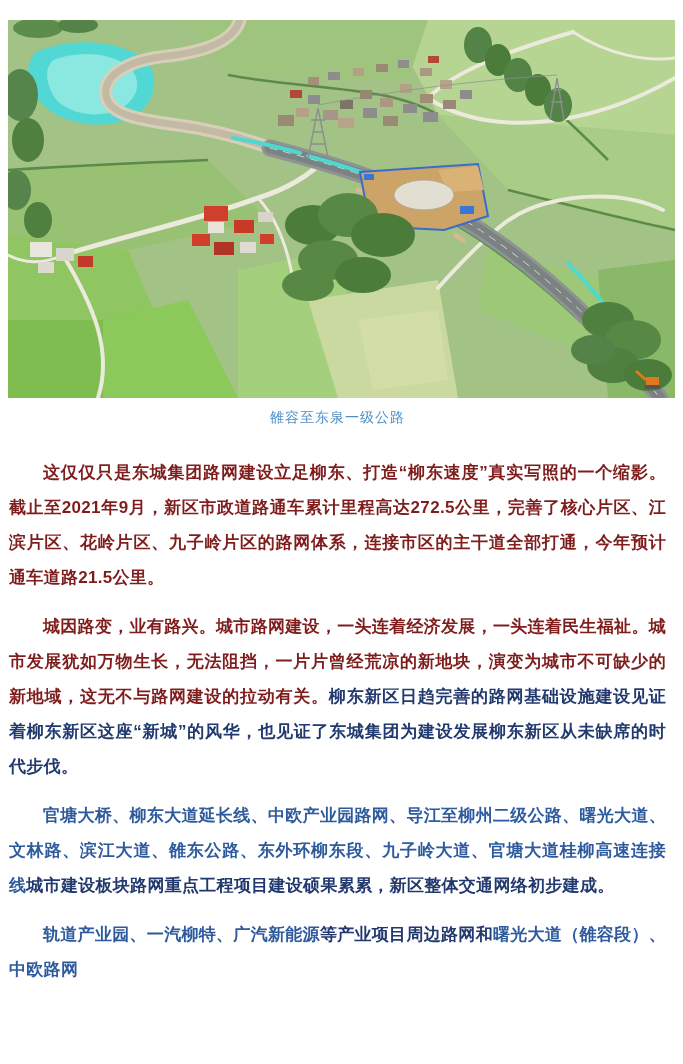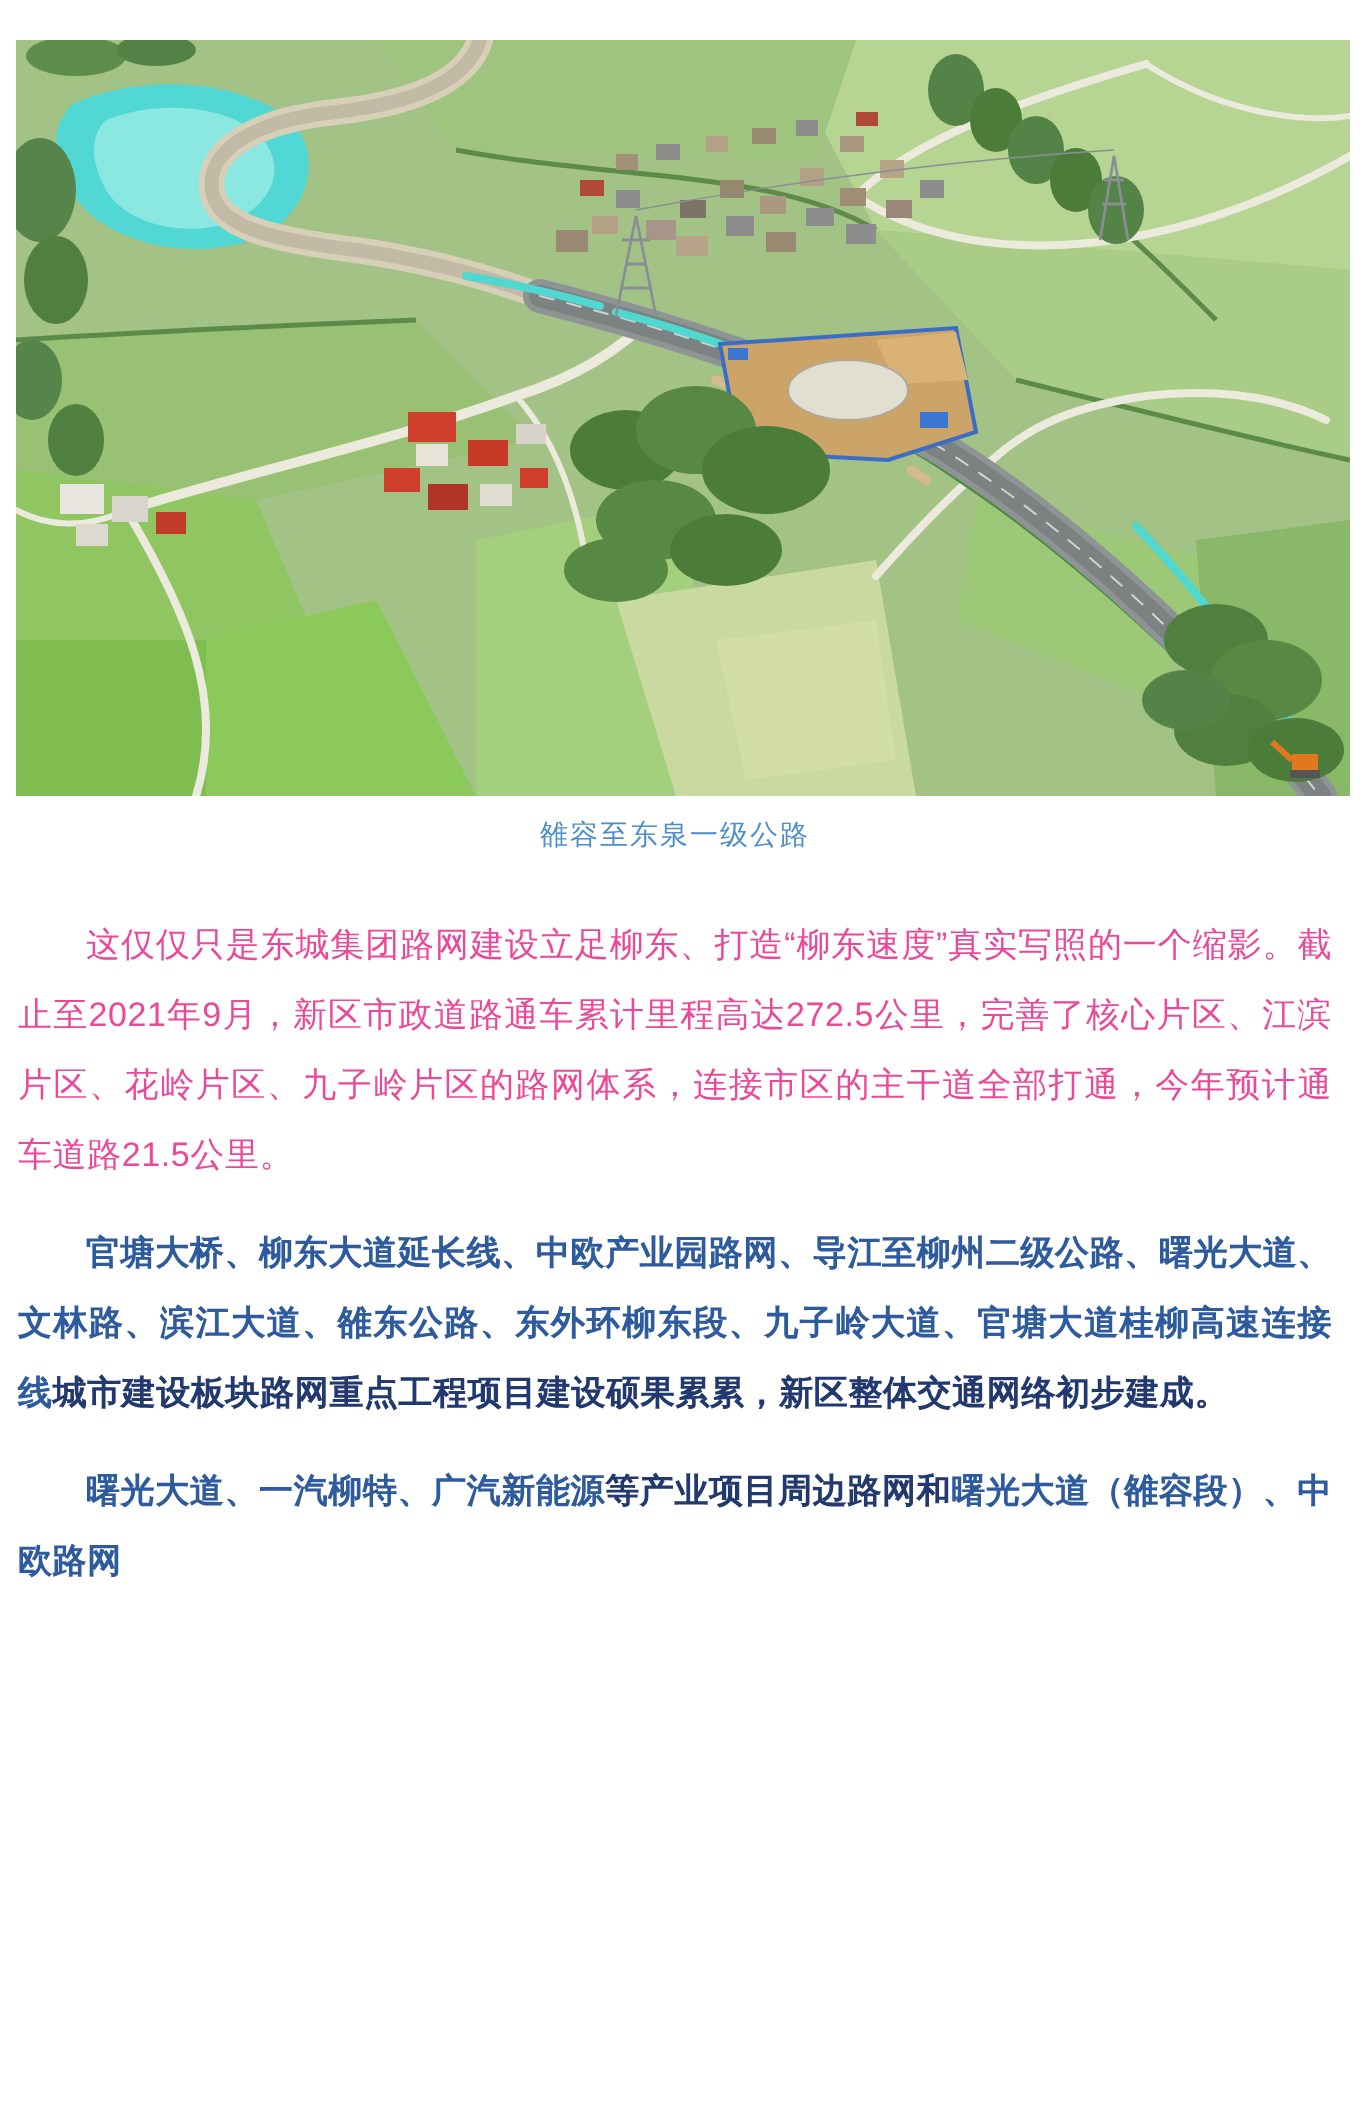--- a/index.html
+++ b/index.html
@@ -14,21 +14,21 @@
     text-align:center;font-size:14px;line-height:20px;margin-top:9px;
     color:#4e8fc7;letter-spacing:1px;
   }
   .article{padding:6px 1px 0 1px;}
   p.para{
     font-size:17px;line-height:35px;text-align:justify;
     margin:14px 0 0 0;text-indent:2em;letter-spacing:0.3px;
     word-break:break-all;
   }
   p.para:first-child{margin-top:22px;}
-  .seg-normal{color:#ec4899;font-weight:400;}
+  .seg-normal{color:#7f1d1d;font-weight:700;}
   .seg-bold-navy{color:#21396e;font-weight:700;}
   .seg-bold-blue{color:#2e5b9e;font-weight:700;}
 </style>
 </head>
 <body>
 
 <div class="page">
 
   <div class="photo-wrap">
     <svg viewBox="0 0 667 378" width="667" height="378" xmlns="http://www.w3.org/2000/svg">
@@ -179,17 +179,18 @@
         <rect x="638" y="357" width="13" height="8" fill="#e07820"></rect>
         <path d="M 638 360 L 628 351" stroke="#e07820" stroke-width="3" fill="none"></path>
       </g>
     </svg>
   </div>
 
   <div class="caption">雒容至东泉一级公路</div>
 
   <div class="article">
       <p class="para"><span class="seg-normal">这仅仅只是东城集团路网建设立足柳东、打造“柳东速度”真实写照的一个缩影。截止至2021年9月，新区市政道路通车累计里程高达272.5公里，完善了核心片区、江滨片区、花岭片区、九子岭片区的路网体系，连接市区的主干道全部打通，今年预计通车道路21.5公里。</span></p>
+      <p class="para"><span class="seg-normal">城因路变，业有路兴。城市路网建设，一头连着经济发展，一头连着民生福祉。城市发展犹如万物生长，无法阻挡，一片片曾经荒凉的新地块，演变为城市不可缺少的新地域，这无不与路网建设的拉动有关。</span><span class="seg-bold-navy">柳东新区日趋完善的路网基础设施建设见证着柳东新区这座“新城”的风华，也见证了东城集团为建设发展柳东新区从未缺席的时代步伐。</span></p>
       <p class="para"><span class="seg-bold-blue">官塘大桥、柳东大道延长线、中欧产业园路网、导江至柳州二级公路、曙光大道、文林路、滨江大道、雒东公路、东外环柳东段、九子岭大道、官塘大道桂柳高速连接线</span><span class="seg-bold-navy">城市建设板块路网重点工程项目建设硕果累累，新区整体交通网络初步建成。</span></p>
-      <p class="para"><span class="seg-bold-blue">曙光大道、一汽柳特、广汽新能源</span><span class="seg-bold-navy">等产业项目周边路网和</span><span class="seg-bold-blue">曙光大道（雒容段）、中欧路网</span></p>
+      <p class="para"><span class="seg-bold-blue">轨道产业园、一汽柳特、广汽新能源</span><span class="seg-bold-navy">等产业项目周边路网和</span><span class="seg-bold-blue">曙光大道（雒容段）、中欧路网</span></p>
     </div>
 
 </div>
 
 </body></html>

